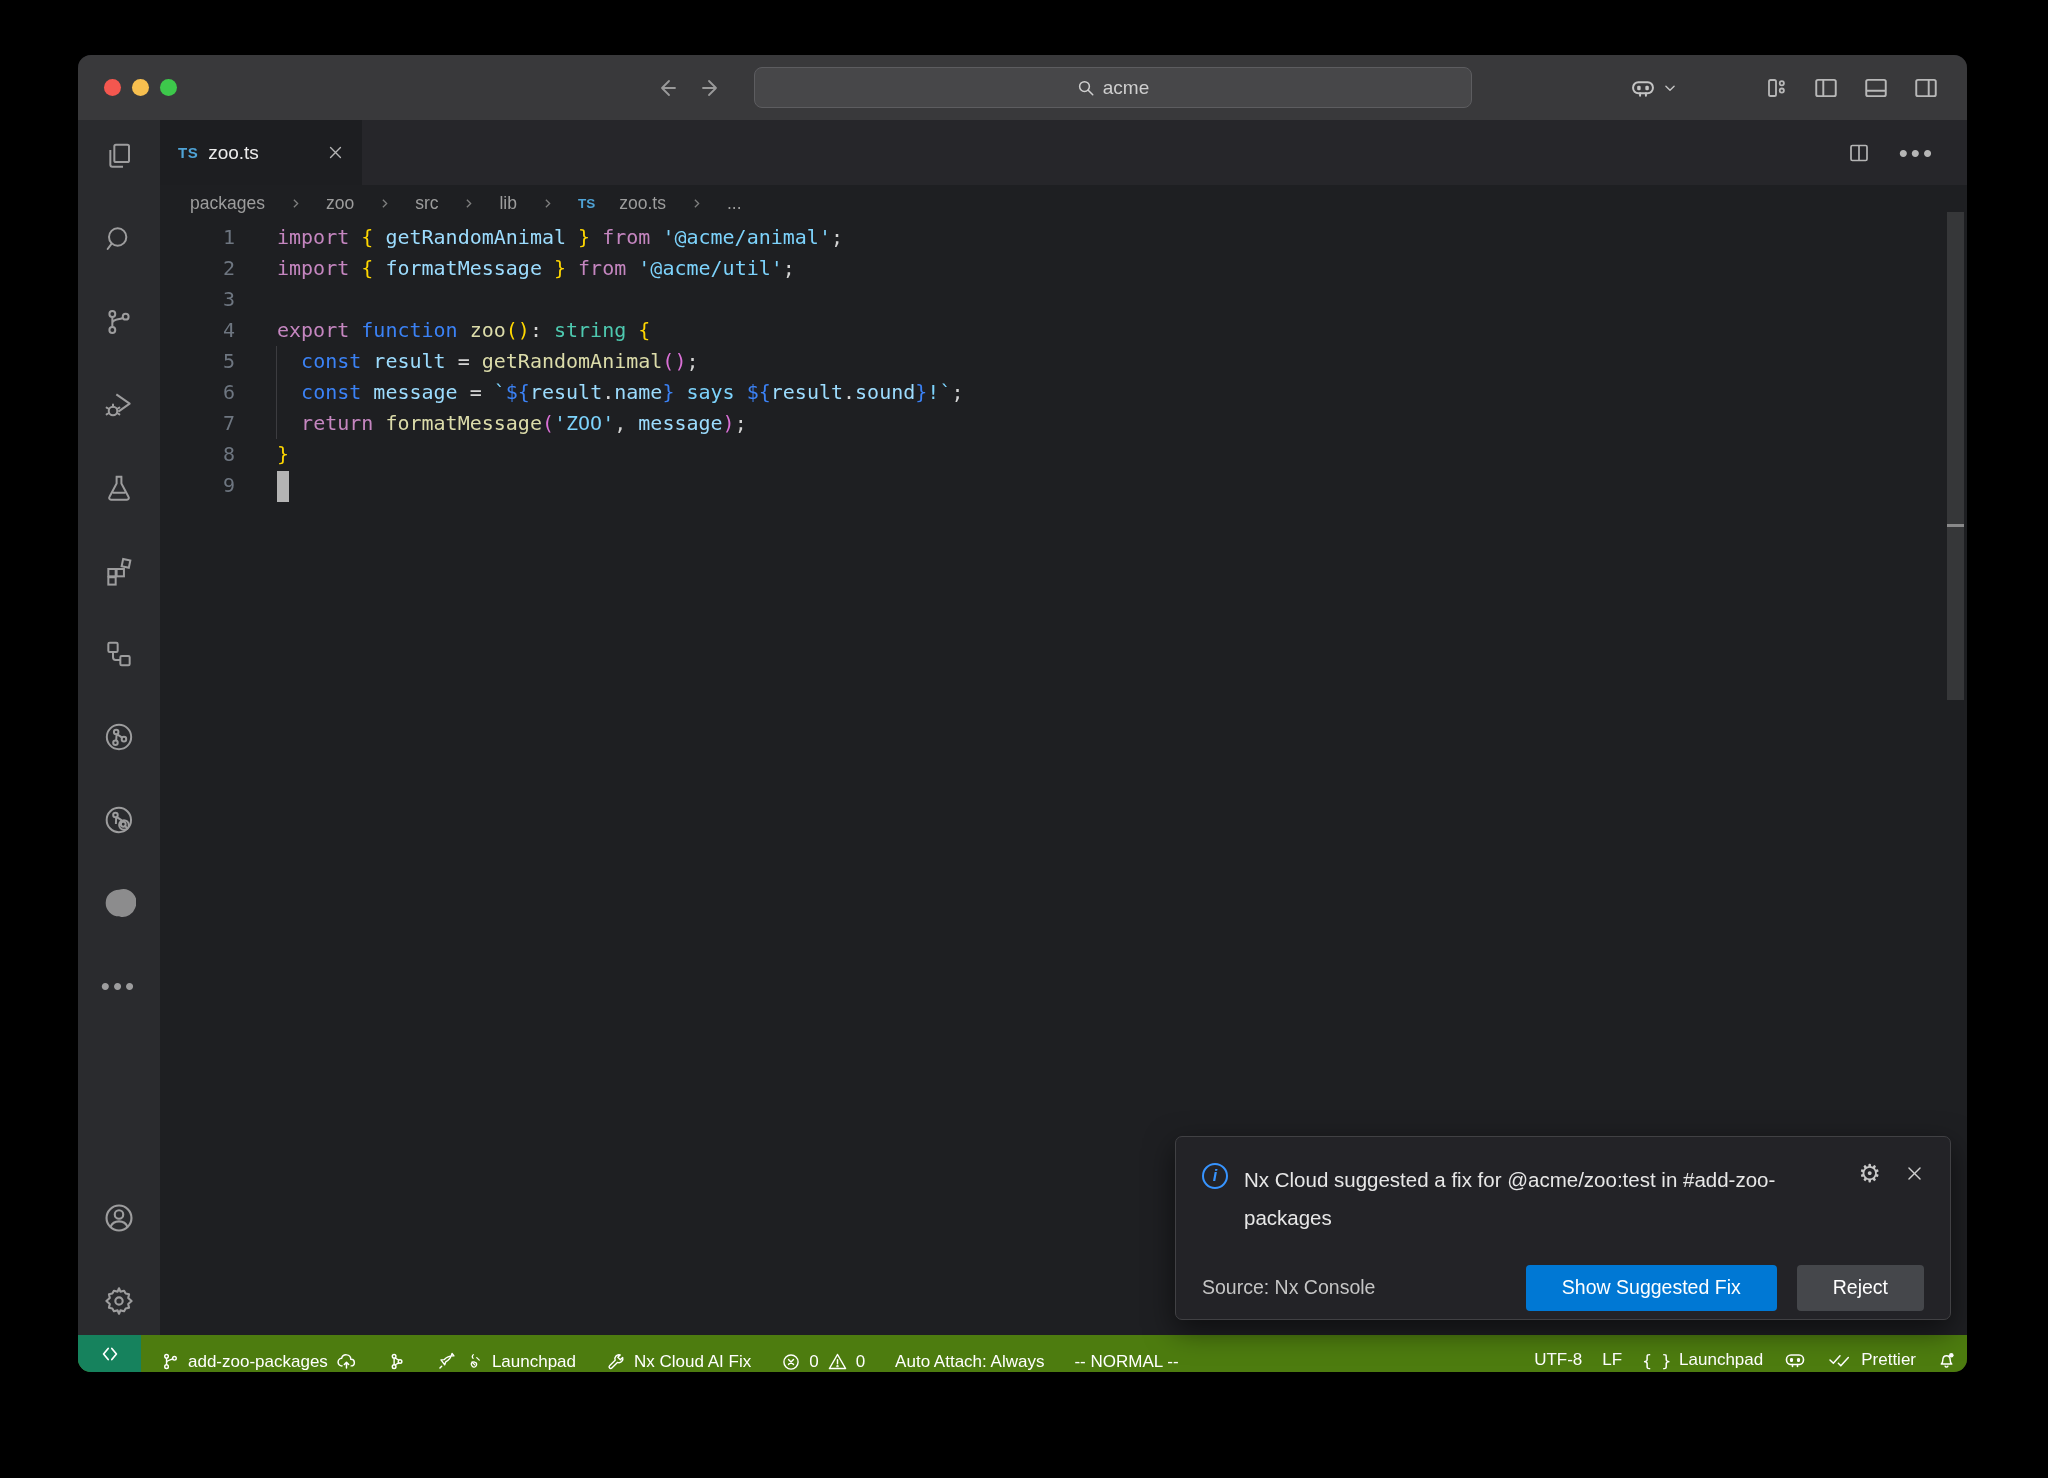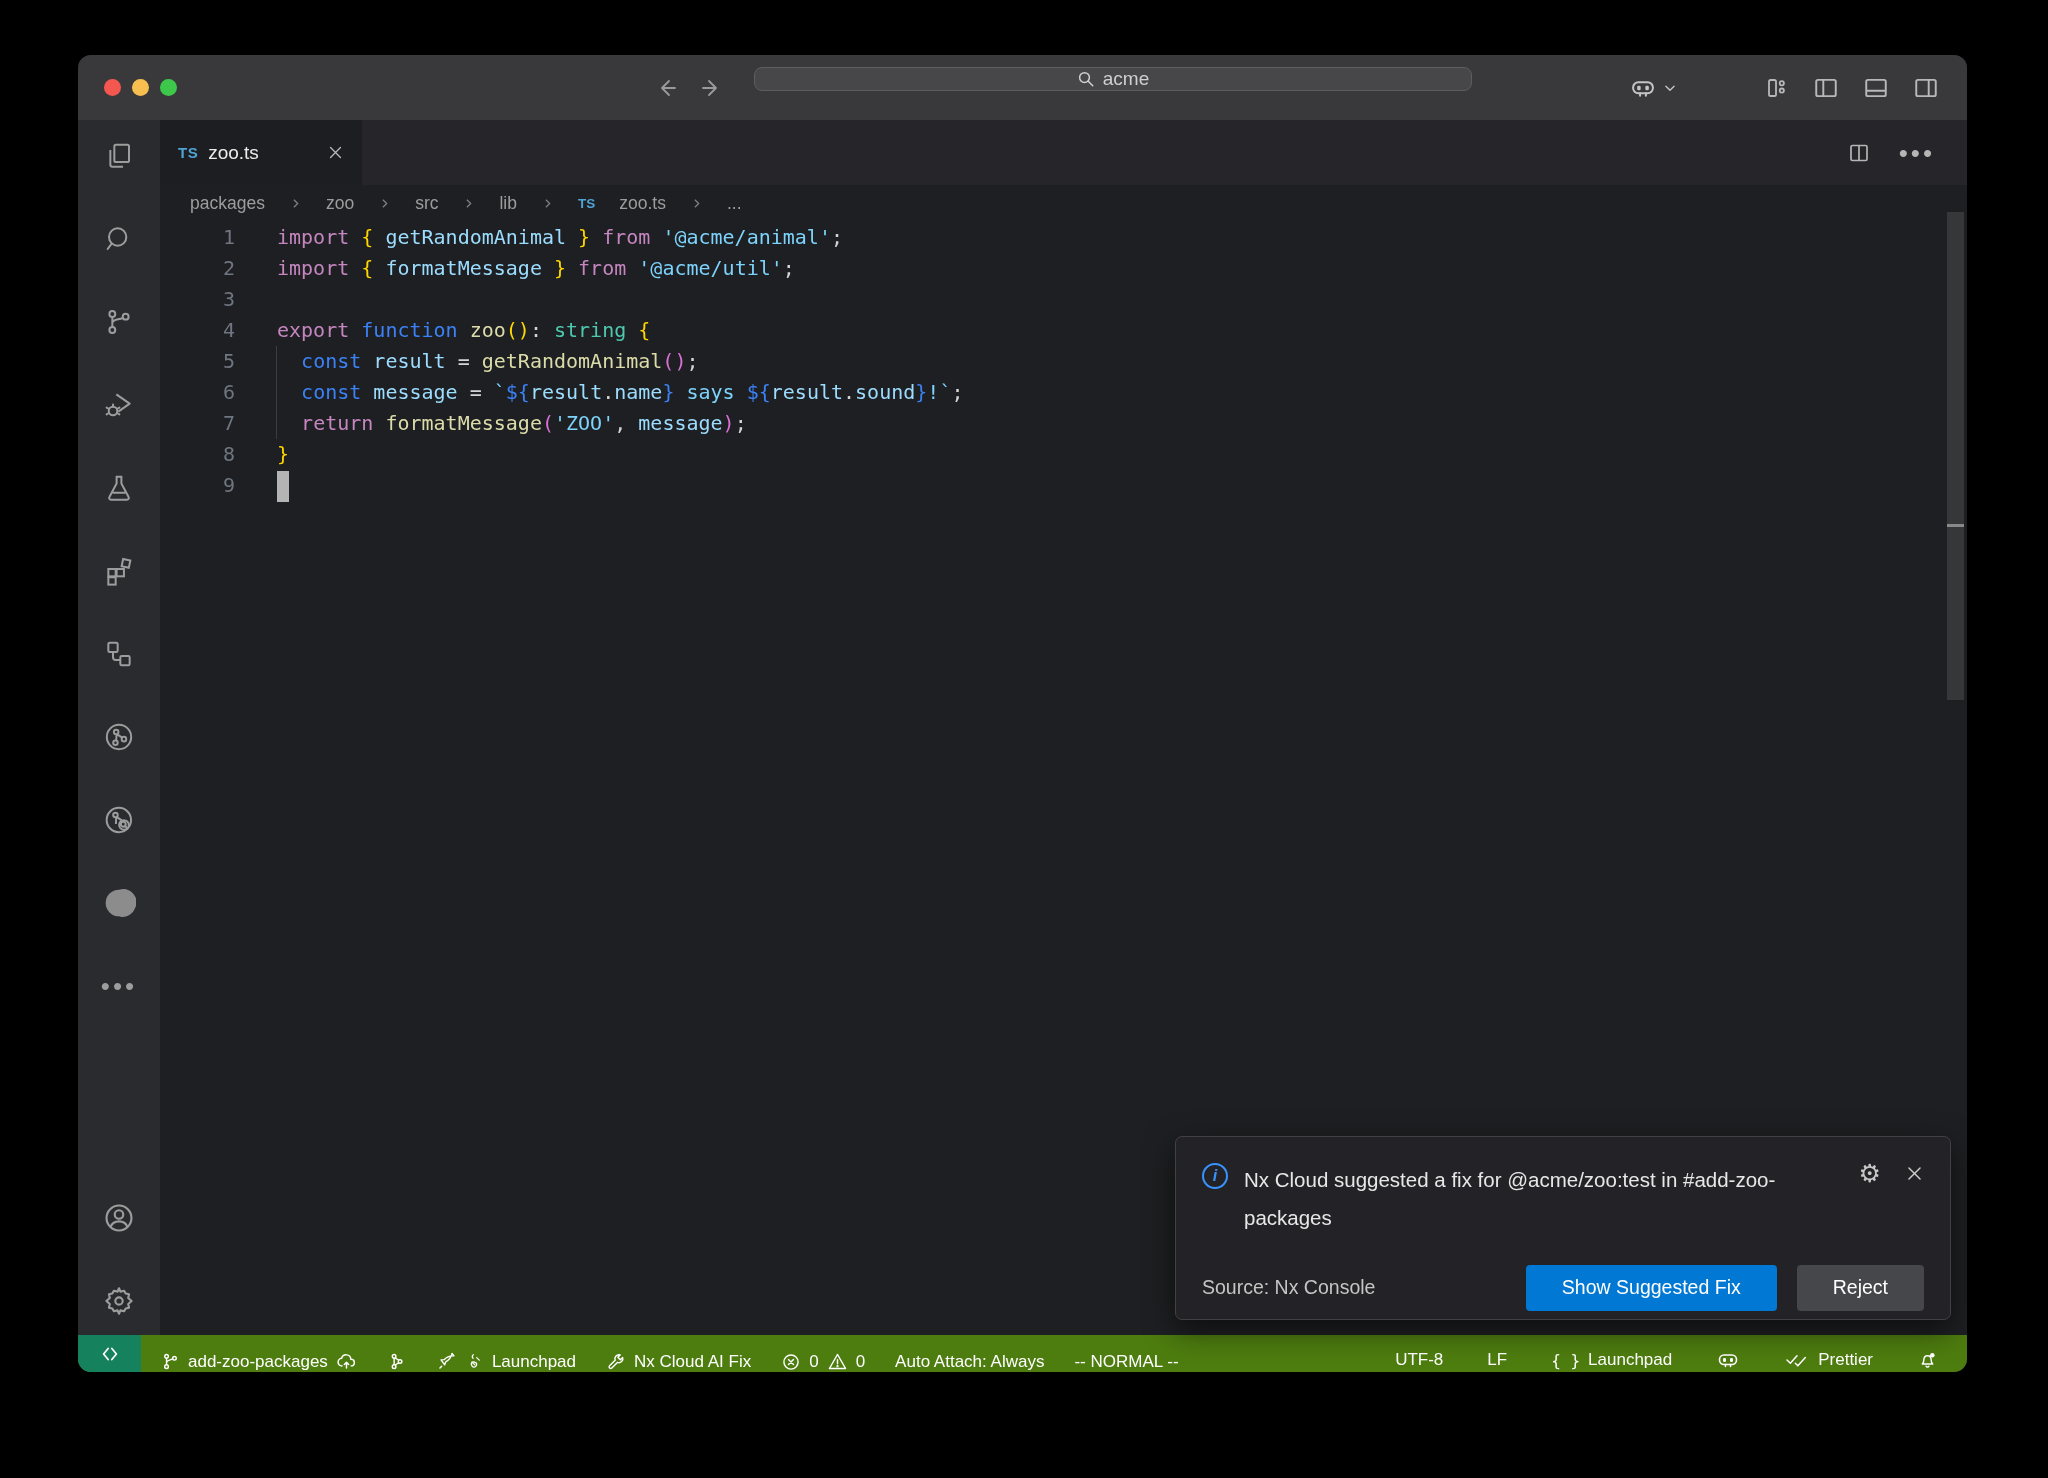--- a/index.html
+++ b/index.html
@@ -6,21 +6,21 @@
   html,body{width:2048px;height:1478px;background:#000;overflow:hidden;
     font-family:"Liberation Sans",sans-serif;-webkit-font-smoothing:antialiased}
   .window{position:absolute;left:78px;top:55px;width:1889px;height:1317px;
     background:#1e1f22;border-radius:13px;overflow:hidden;box-shadow:0 24px 70px rgba(0,0,0,.65)}
   
   .titlebar{position:absolute;left:0;top:0;right:0;height:65px;background:#39393b}
   .traffic{position:absolute;left:26px;top:24px;display:flex;gap:11px}
   .light{width:17px;height:17px;border-radius:50%}
   .l-close{background:#f4574f}.l-min{background:#f7bf4f}.l-zoom{background:#3dc84b}
   .navarrows{position:absolute;left:576px;top:0;height:65px;display:flex;align-items:center;gap:22px;color:#9a9a9a}
-  .searchbox{position:absolute;left:676px;top:12px;width:718px;height:24px;background:#474749;
+  .searchbox{position:absolute;left:676px;top:12px;width:718px;height:41px;background:#474749;
     border:1px solid #5d5d60;border-radius:8px;display:flex;align-items:center;justify-content:center;
     gap:8px;color:#cfcfcf;font-size:19px}
   .tb-right{position:absolute;right:28px;top:0;height:65px;display:flex;align-items:center;gap:24px;color:#b8b8b8}
   .copilot-group{position:absolute;right:290px;top:0;height:65px;display:flex;align-items:center;gap:6px;color:#c4c4c4}
   
   .main{position:absolute;top:65px;left:0;right:0;bottom:37px;display:flex}
   .activitybar{width:82px;background:#2a2b2e;display:flex;flex-direction:column;align-items:center;
     padding-top:12px;color:#9d9d9e;flex:none}
   .ab-item{width:48px;height:48px;margin-bottom:35px;display:flex;align-items:center;justify-content:center;cursor:pointer}
   .ab-bottom{margin-top:auto}
@@ -50,21 +50,21 @@
   .tk-g{color:#FFD700}.tk-p{color:#DA70D6}.tk-t{color:#4EC9B0}.tk-s{color:#7dd3fc}.tk-w{color:#D4D4D4}
   .scrollbar{position:absolute;right:3px;top:92px;width:17px;height:488px;background:rgba(118,118,118,.28)}
   .scroll-mark{position:absolute;left:0;right:0;top:312px;height:3px;background:rgba(205,205,205,.55)}
   
   .statusbar{position:absolute;left:0;right:0;bottom:0;height:37px;background:#4d7c0f;display:flex;
     align-items:flex-end;color:#fff;font-size:17px}
   .sb-remote{width:63px;height:100%;background:#16825d;display:flex;align-items:center;justify-content:center;
     font-size:17px;font-weight:400;flex:none;cursor:pointer}
   .sb-item{display:flex;align-items:center;gap:8px;padding:0 2px;height:100%;cursor:pointer;white-space:nowrap}
   .sb-left{display:flex;align-items:center;gap:26px;margin-left:18px}
-  .sb-right{margin-left:auto;display:flex;align-items:center;gap:40px;padding-right:27px}
+  .sb-right{margin-left:auto;display:flex;align-items:center;gap:16px;padding-right:8px}
   .sb-braces{font-family:"DejaVu Sans Mono",monospace;font-size:16px}
   
   .toast{position:absolute;left:1097px;top:1081px;width:776px;height:184px;background:#232327;
     border:1px solid #414144;border-radius:7px;box-shadow:0 10px 30px rgba(0,0,0,.55);padding:24px 26px;color:#e7e7e7}
   .toast-head{display:flex;align-items:flex-start;gap:16px}
   .info-ic{width:26px;height:26px;border:2px solid #3794ff;border-radius:50%;color:#3794ff;display:flex;
     align-items:center;justify-content:center;font-size:16px;font-weight:700;flex:none;margin-top:2px;font-style:italic}
   .toast-msg{width:612px;font-size:20.5px;line-height:1.85;color:#e7e7e7}
   .toast-actions-top{margin-left:auto;display:flex;gap:24px;align-items:center;color:#c8c8c8}
   .gear-glyph{font-size:25px;line-height:1;cursor:pointer}

